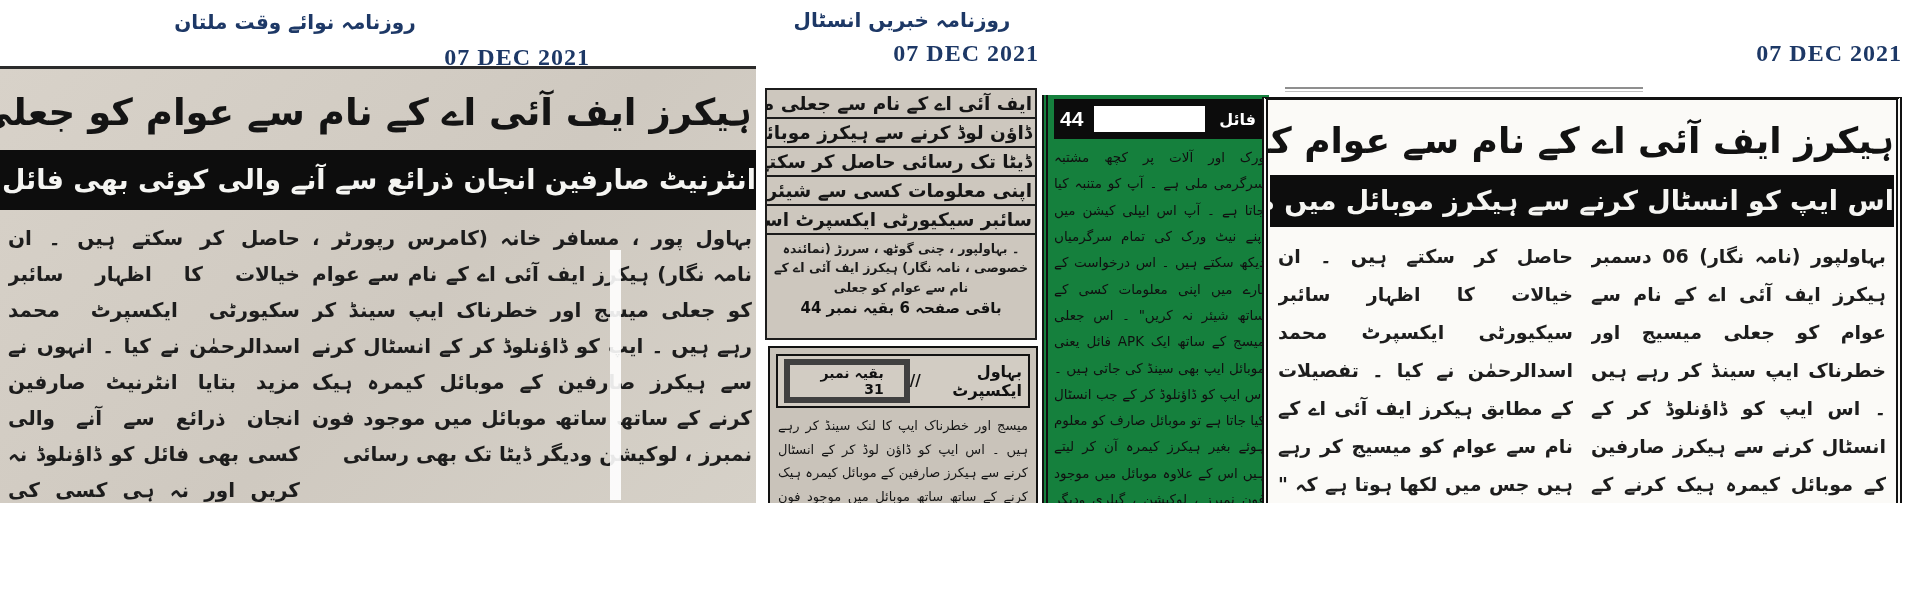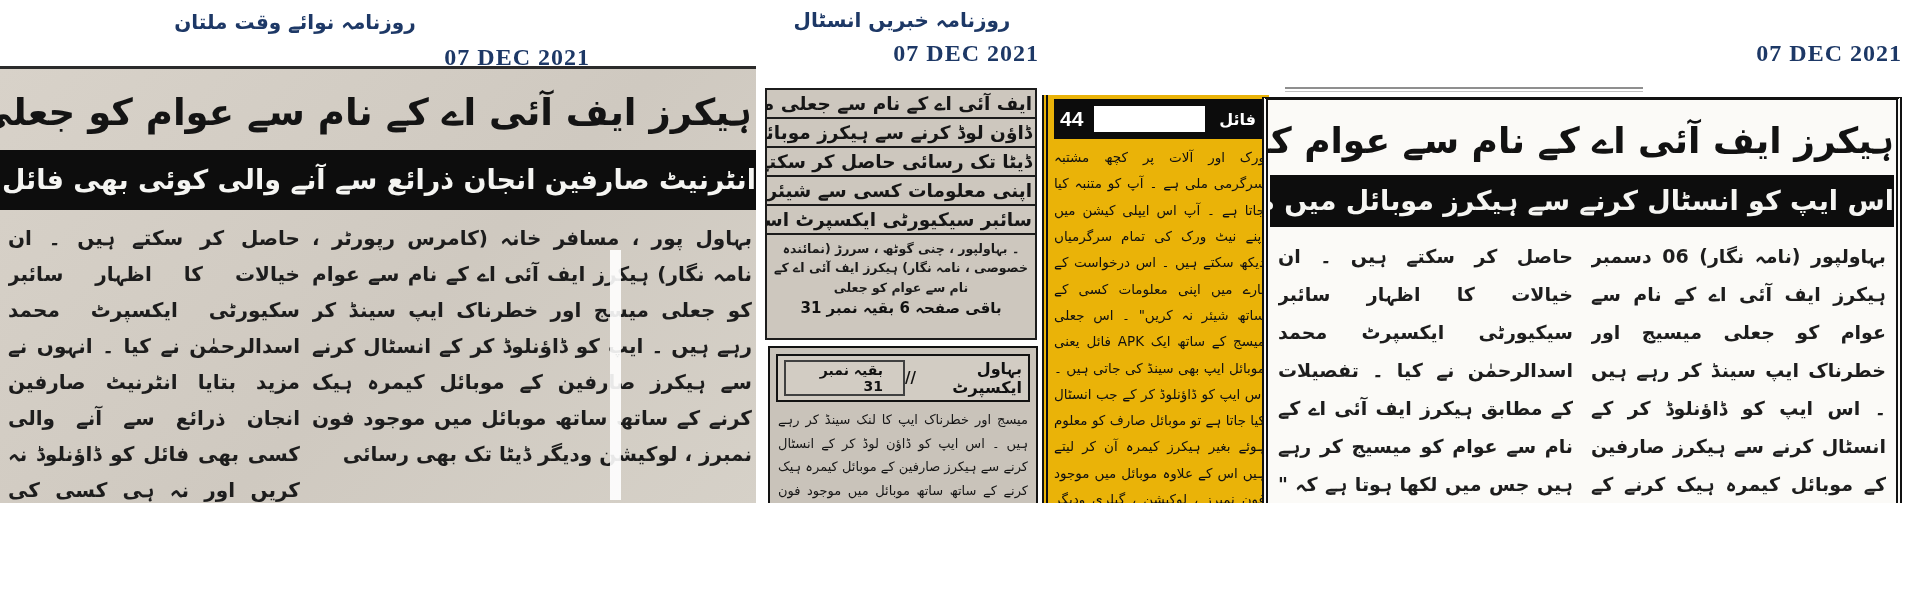--- a/index.html
+++ b/index.html
@@ -71,31 +71,31 @@
   }
   .mid-box2 {
     position:absolute; left:768px; top:346px; width:270px; height:247px;
     background:#c9c3ba; border:2px solid #121212; border-bottom:none; overflow:hidden;
   }
   .mid-box2 .hdr {
     margin:6px 6px 4px 6px; border:2px solid #121212; background:#d2ccc3;
     display:flex; align-items:center; justify-content:space-between;
     padding:3px 6px; direction:ltr;
   }
-  .mid-box2 .hdr .num { font-size:14px; font-weight:800; color:#111; direction:rtl; border:2px solid #404040; padding:0 20px; }
+  .mid-box2 .hdr .num { font-size:14px; font-weight:800; color:#111; direction:rtl; border:6px solid #404040; padding:0 20px; }
   .mid-box2 .hdr .slash { font-size:15px; font-weight:800; color:#111; }
   .mid-box2 .hdr .ttl { font-size:16px; font-weight:800; color:#111; direction:rtl; }
   .mid-box2 .txt {
     direction:rtl; text-align:justify; font-size:13px; line-height:1.82;
     color:#161616; font-weight:500; padding:2px 8px;
   }
   
   .cont44 {
     position:absolute; left:1042px; top:95px; width:227px; height:436px;
-    background:#eab308; border-left:6px double #111;
+    background:#15803d; border-left:6px double #111;
     border-bottom:3px solid #111; overflow:hidden; padding:4px 4px 0 6px;
   }
   .cont44 .bar {
     height:40px; background:#0c0c0c; display:flex; align-items:center; direction:ltr;
   }
   .cont44 .bar .n { color:#fff; font-weight:800; font-size:21px; padding:0 6px; font-family:"Liberation Sans",sans-serif; }
   .cont44 .bar .wbox { flex:1; height:26px; background:#ffffff; margin:0 5px; }
   .cont44 .bar .lbl { color:#fff; font-size:16px; font-weight:700; padding:0 9px; direction:rtl; }
   .cont44 .txt {
     direction:rtl; text-align:justify; font-size:13.5px; line-height:1.95;
@@ -141,21 +141,21 @@
   <div class="np-name" style="left:765px; top:8px; width:274px;">روزنامہ خبریں انسٹال</div>
   <div class="np-date" style="left:765px; top:40px; width:274px;">07 DEC 2021</div>
 
   <div class="mid-box1">
     <div class="mid-line">ایف آئی اے کے نام سے جعلی میسج ، ایپ</div>
     <div class="mid-line">ڈاؤن لوڈ کرنے سے ہیکرز موبائل کیمرہ</div>
     <div class="mid-line">ڈیٹا تک رسائی حاصل کر سکتے ہیں ، صارفین</div>
     <div class="mid-line">اپنی معلومات کسی سے شیئر نہ کریں</div>
     <div class="mid-line">سائبر سیکیورٹی ایکسپرٹ اسدالرحمٰن</div>
     <div class="mid-byline">۔ بہاولپور ، چنی گوٹھ ، سررڑ (نمائندہ خصوصی ، نامہ نگار) ہیکرز ایف آئی اے کے نام سے عوام کو جعلی</div>
-    <div class="mid-note">باقی صفحہ 6 بقیہ نمبر 31</div>
+    <div class="mid-note">باقی صفحہ 6 بقیہ نمبر 44</div>
   </div>
 
   <div class="mid-box2">
     <div class="hdr">
       <span class="num">بقیہ نمبر 31</span>
       <span class="slash">//</span>
       <span class="ttl">بہاول ایکسپرٹ</span>
     </div>
     <div class="txt">میسج اور خطرناک ایپ کا لنک سینڈ کر رہے ہیں ۔ اس ایپ کو ڈاؤن لوڈ کر کے انسٹال کرنے سے ہیکرز صارفین کے موبائل کیمرہ ہیک کرنے کے ساتھ ساتھ موبائل میں موجود فون نمبرز ، لوکیشن ودیگر ڈیٹا تک رسائی حاصل کر سکتے ہیں ۔ ان خیالات کا اظہار سائبر سیکیورٹی ایکسپرٹ محمد اسدالرحمٰن نے کیا ۔ انہوں نے کہا کہ صارفین ایسے میسج کو ڈیلیٹ کر دیں ۔ آپ کو متنبہ کیا جاتا ہے کہ آپ اس ایپلی کیشن میں اپنے نیٹ ورک کی تمام سرگرمیاں دیکھ سکتے ہیں ۔ اس درخواست کے بارے میں اپنی معلومات کسی کے ساتھ شیئر نہ کریں ۔ اس جعلی میسج کے ساتھ ایک APK فائل یعنی موبائل ایپ بھی سینڈ کی جاتی ہے ۔</div>
   </div>

